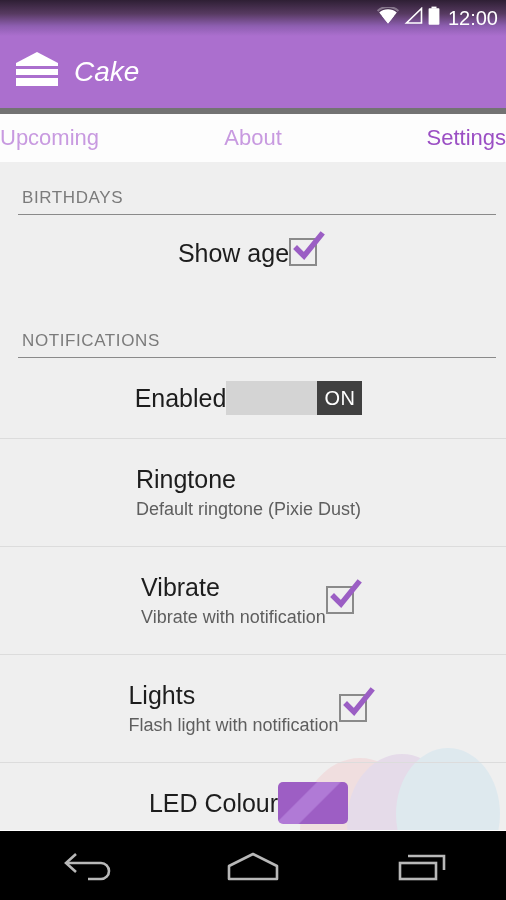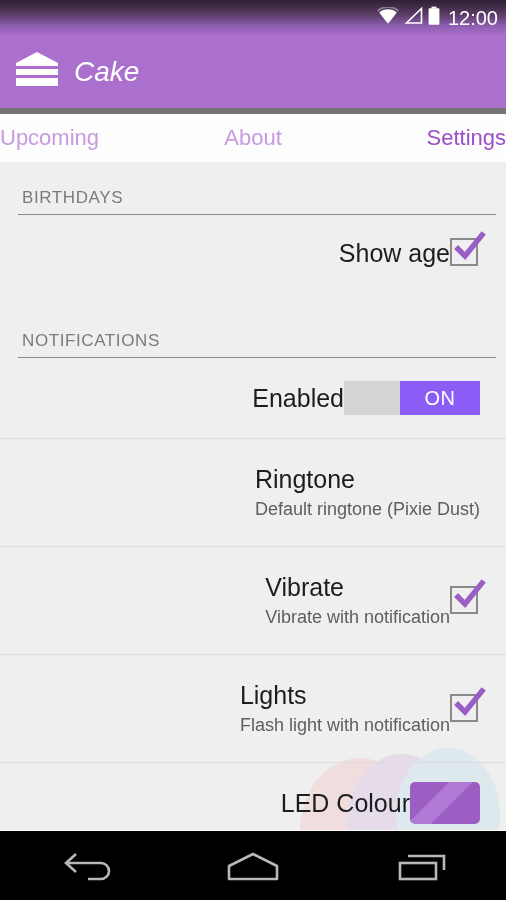--- a/index.html
+++ b/index.html
@@ -115,21 +115,21 @@
     margin: 0 10px 0 18px;
     position: relative;
     z-index: 1;
   }
 
   .row {
     position: relative;
     z-index: 1;
     display: flex;
     align-items: center;
-    justify-content: flex-end;
+    justify-content: center;
     padding: 0 26px 0 17px;
     box-sizing: border-box;
     min-height: 62px;
   }
   .row-tall { min-height: 107px; }
   .row-texts { display: flex; flex-direction: column; justify-content: center; }
   .row-title {
     font-size: 25px;
     color: #1d1d1d;
     font-weight: normal;
@@ -182,23 +182,23 @@
   }
   .switch .track {
     width: 100%;
     height: 100%;
     background: #d4d4d4;
     display: flex;
     align-items: center;
     justify-content: flex-end;
   }
   .switch .thumb {
-    width: 80px;
+    width: 45px;
     height: 34px;
-    background: #8b5cf6;
+    background: #404040;
     color: #ffffff;
     font-size: 20px;
     display: flex;
     align-items: center;
     justify-content: center;
     letter-spacing: 0.5px;
   }
 
   
   .swatch {

